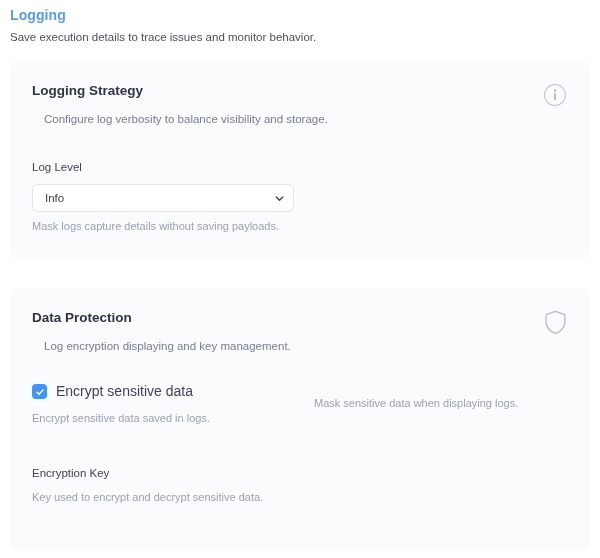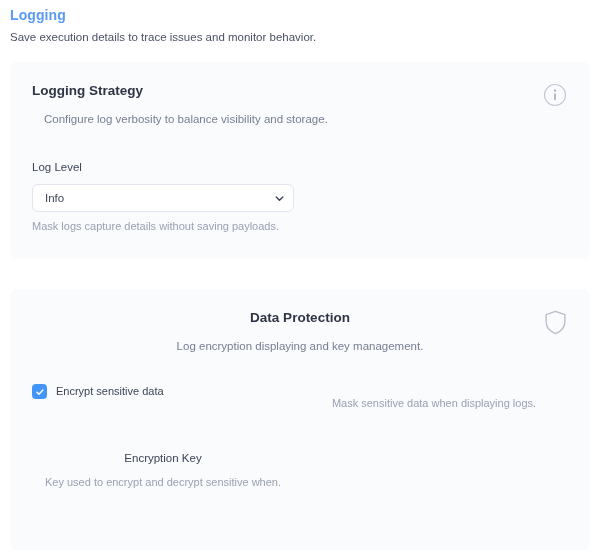--- a/index.html
+++ b/index.html
@@ -50,21 +50,20 @@
     box-sizing: border-box;
     padding: 20px 22px 22px 22px;
   }
   #card-logging-strategy {
     margin-top: 17px;
     height: 197px;
   }
   #card-data-protection {
     margin-top: 30px;
     height: 261px;
-    text-align: center;
   }
 
   .card-heading {
     font-size: 13.5px;
     font-weight: bold;
     color: #2f3545;
     line-height: 18px;
     margin: 0 0 7px 0;
   }
   .card-sub {
@@ -157,21 +156,21 @@
     width: 15px;
     height: 15px;
     border-radius: 4px;
     background: #4294f7;
     display: flex;
     align-items: center;
     justify-content: center;
     flex: 0 0 auto;
   }
   .checkbox-label {
-    font-size: 11px;
+    font-size: 14px;
     color: #3d4458;
     line-height: 15px;
   }
   .checkbox-help {
     font-size: 11px;
     color: #9aa1b3;
     line-height: 15px;
     margin: 12px 0 0 0;
   }
 </style>
@@ -224,26 +223,27 @@
     <div class="checkbox-grid">
       <div class="checkbox-cell">
         <div class="checkbox-row">
           <span class="checkbox-box">
             <svg width="10" height="10" viewBox="0 0 12 12" fill="none">
               <path d="M2.4 6.2 L4.8 8.6 L9.5 3.7" stroke="#ffffff" stroke-width="1.75" stroke-linecap="round" stroke-linejoin="round"></path>
             </svg>
           </span>
           <span class="checkbox-label">Encrypt sensitive data</span>
         </div>
+        <p class="checkbox-help">Encrypt sensitive data saved in logs.</p>
       </div>
 
       <div class="checkbox-cell">
         <p class="checkbox-help">Mask sensitive data when displaying logs.</p>
       </div>
     </div>
 
     <div class="field tight">
       <p class="field-label">Encryption Key</p>
-      <p class="field-help">Key used to encrypt and decrypt sensitive when.</p>
+      <p class="field-help">Key used to encrypt and decrypt sensitive data.</p>
     </div>
   </section>
 
 </div>
 
 </body></html>

